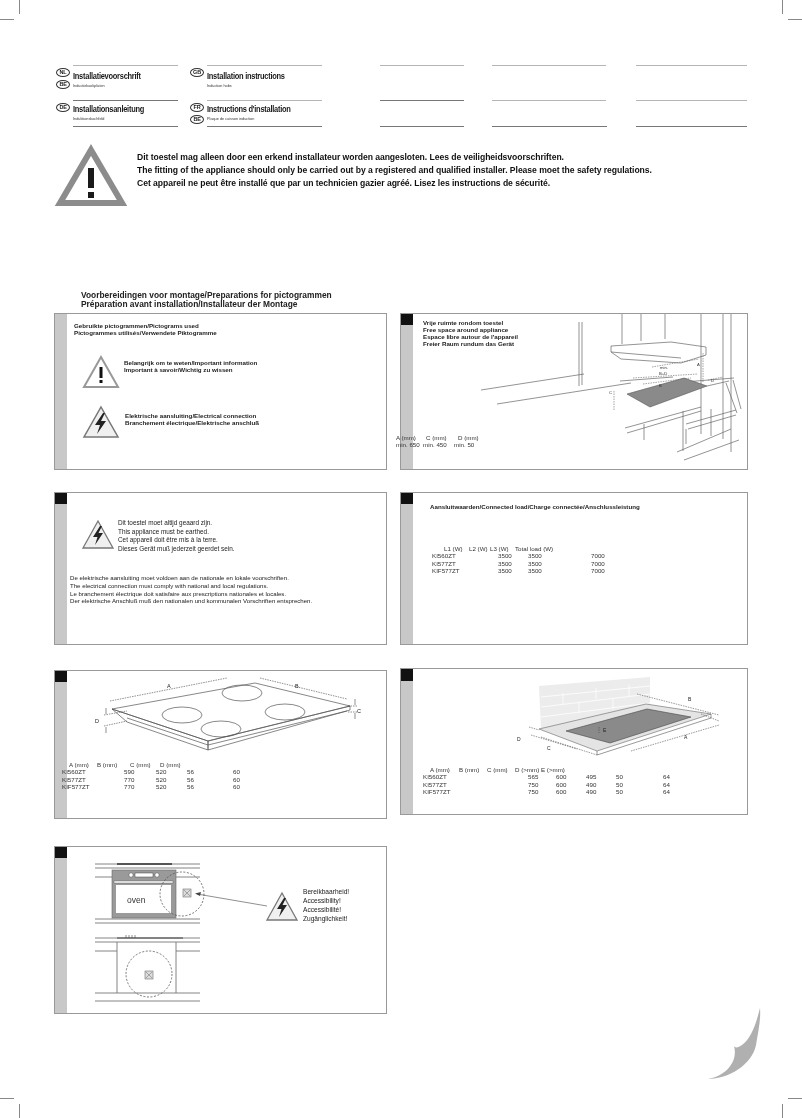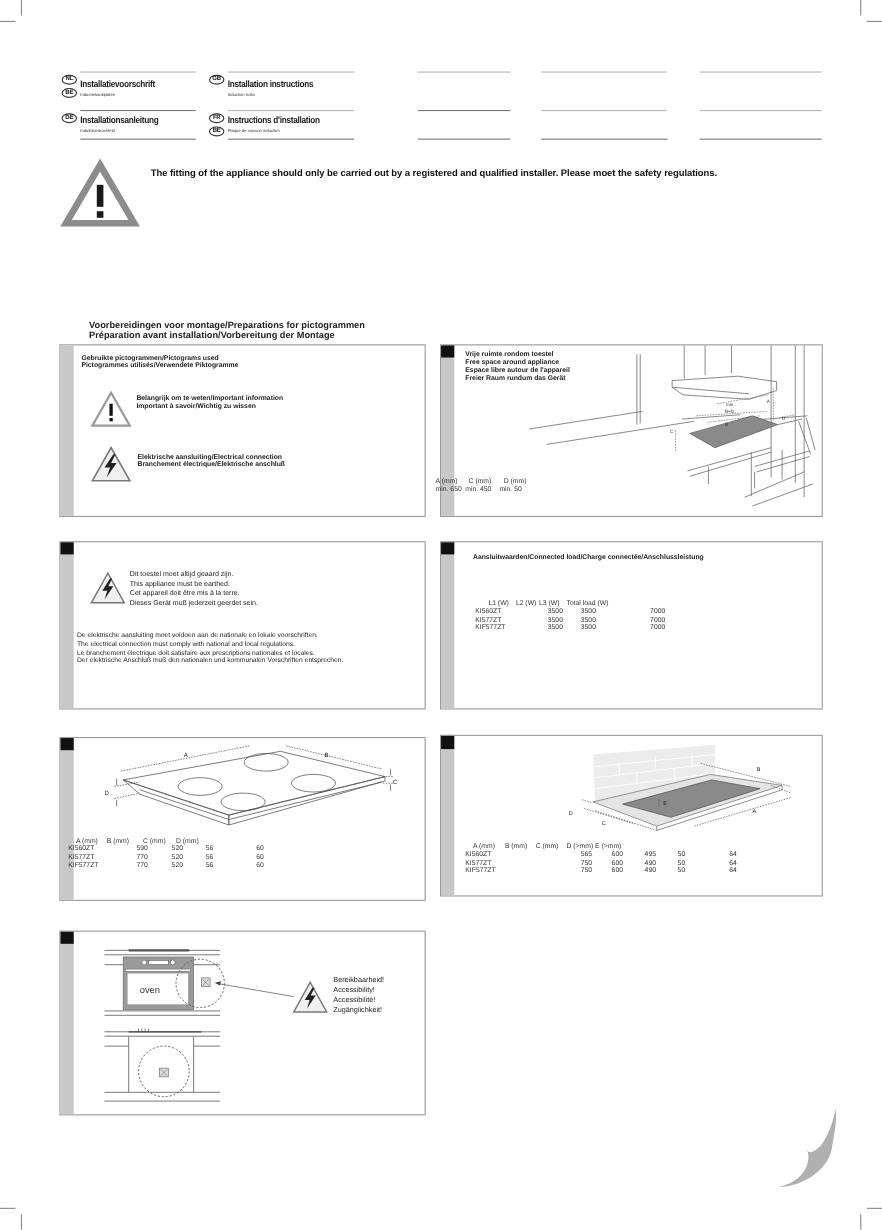--- a/index.html
+++ b/index.html
@@ -82,26 +82,28 @@
   <div class="htitle" style="left:207px;top:104px;">Instructions d'installation</div>
   <div class="hsub" style="left:207px;top:117px;">Plaque de cuisson induction</div>
 </div>
 
 <svg style="left:56px;top:146px;" width="70" height="60" viewBox="0 0 70 60">
   <polygon points="35,4 66,57 4,57" fill="none" stroke="#8c8c8c" stroke-width="6" stroke-linejoin="miter"></polygon>
   <rect x="32" y="22" width="6" height="20" fill="#1a1a1a"></rect>
   <rect x="32" y="46" width="6" height="6" fill="#1a1a1a"></rect>
 </svg>
 <div class="warn-text">
+  <div>Dit toestel mag alleen door een erkend installateur worden aangesloten. Lees de veiligheidsvoorschriften.</div>
   <div>The fitting of the appliance should only be carried out by a registered and qualified installer. Please moet the safety regulations.</div>
+  <div>Cet appareil ne peut être installé que par un technicien gazier agréé. Lisez les instructions de sécurité.</div>
 </div>
 
 <div class="section-title">
   <div>Voorbereidingen voor montage/Preparations for pictogrammen</div>
-  <div>Préparation avant installation/Vorbereitung der Montage</div>
+  <div>Préparation avant installation/Installateur der Montage</div>
 </div>
 
 <div class="panel" style="left:54px;top:313px;width:333px;height:157px;">
   <div class="strip"></div>
   <div class="ptext b" style="left:19px;top:8px;">
     <div>Gebruikte pictogrammen/Pictograms used</div>
     <div>Pictogrammes utilisés/Verwendete Piktogramme</div>
   </div>
   <svg style="left:27px;top:41px;" width="38" height="34" viewBox="0 0 38 34">
     <polygon points="19,2 36,32 2,32" fill="#fff" stroke="#999" stroke-width="2"></polygon>

